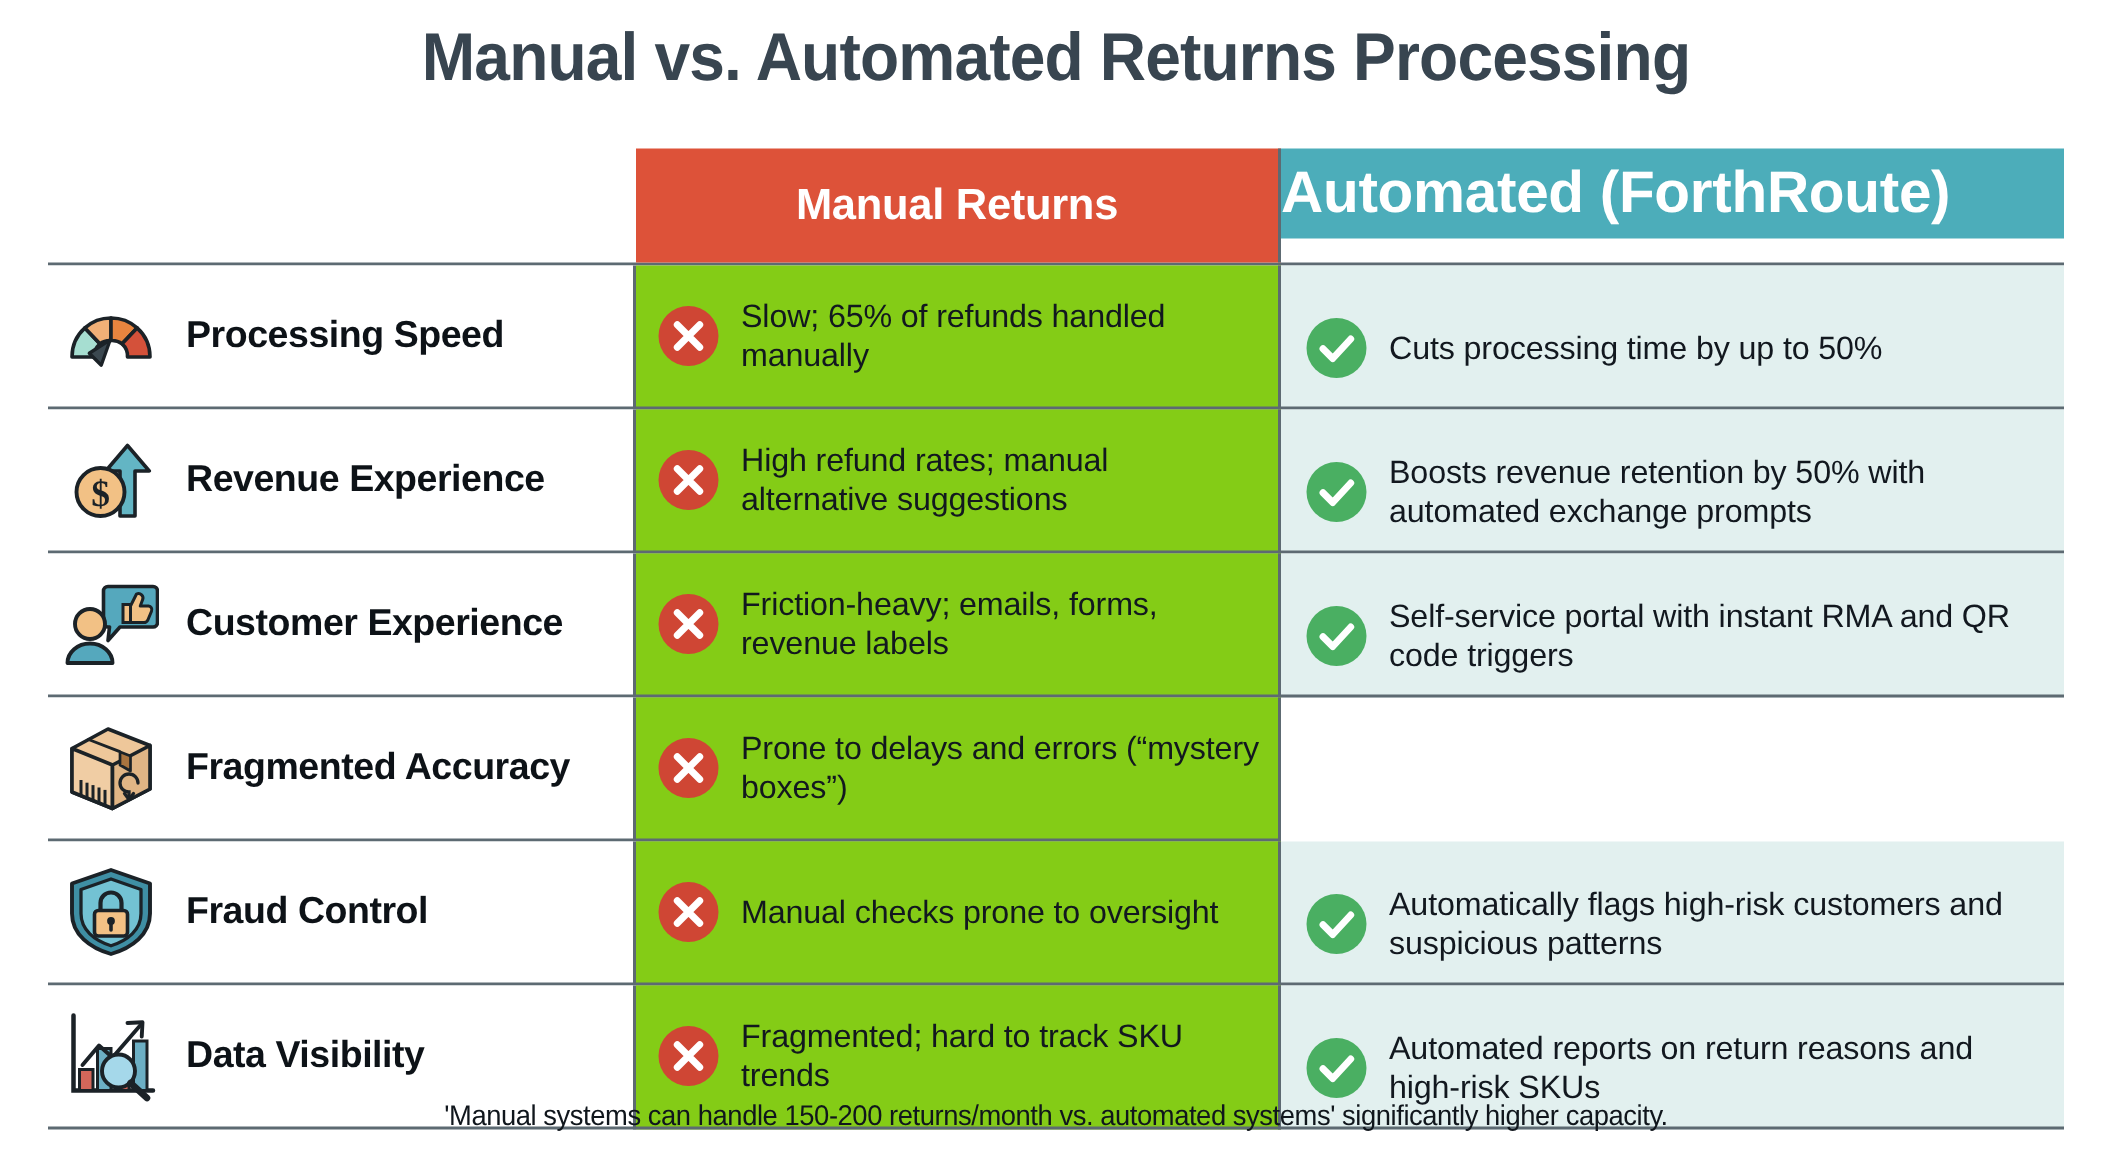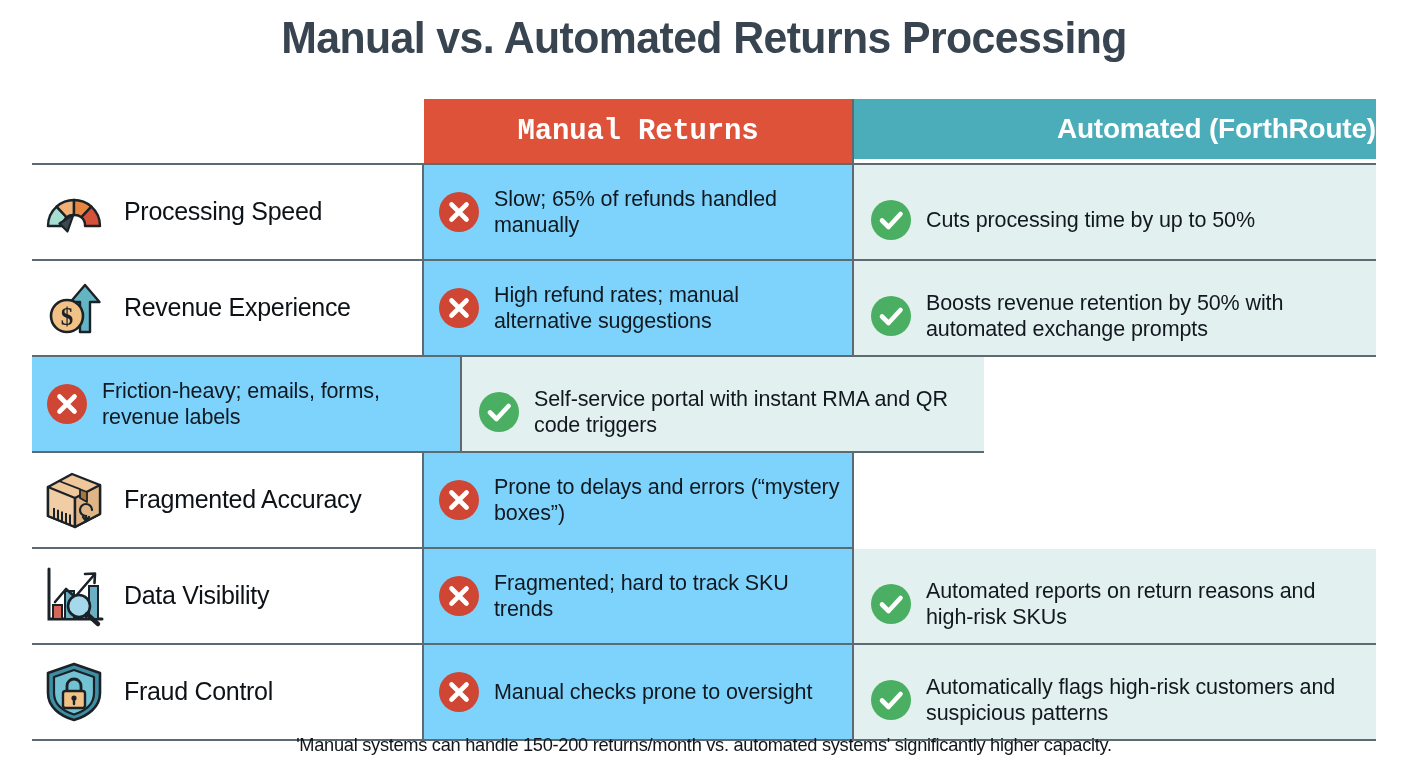--- a/index.html
+++ b/index.html
@@ -45,21 +45,21 @@
     background: #ffffff;
     border-bottom: 2px solid #5d6a72;
     border-right: 2px solid #5d6a72;
   }
   .cell-manual {
     width: 430px;
     display: flex;
     align-items: center;
     gap: 14px;
     padding: 0 12px 0 14px;
-    background: #7dd3fc;
+    background: #84cc16;
     border-bottom: 2px solid #5d6a72;
     border-right: 2px solid #5d6a72;
   }
   .cell-auto {
     width: 522px;
     display: flex;
     align-items: center;
     gap: 14px;
     padding: 16px 10px 0 16px;
     background: #e2f0ef;
@@ -67,46 +67,45 @@
   }
 
   
   .header-row .cell-feature {
     background: #ffffff;
     border-bottom: none;
     border-right: none;
     height: 60px;
   }
   .header-manual {
-    width: 430px; height: 64px;
+    width: 430px; height: 76px;
     background: #dd5239;
     color: #ffffff;
     display: flex; align-items: center; justify-content: center;
     font-size: 29px; font-weight: bold;
     letter-spacing: -0.2px;
     border-right: 2px solid #5d6a72;
     transform-origin: center;
-    font-family: Liberation Mono, monospace;
   }
   .header-auto {
     width: 522px; height: 60px;
     background: #4cadba;
     color: #ffffff;
-    display: flex; align-items: center; justify-content: flex-end;
-    font-size: 28px; font-weight: bold;
+    display: flex; align-items: center; justify-content: flex-start;
+    font-size: 39px; font-weight: bold;
     letter-spacing: -0.2px;
   }
   .header-row { border-bottom: 2px solid #5d6a72; }
 
   .body-row { height: 96px; }
   .body-row:first-of-type { height: 96px; }
 
   .feature-label {
     font-size: 25px;
-    font-weight: normal;
+    font-weight: bold;
     color: #0d1217;
     letter-spacing: -0.3px;
     line-height: 1.1;
   }
 
   .cell-text {
     font-size: 21.5px;
     line-height: 1.22;
     color: #12181f;
     letter-spacing: -0.1px;
@@ -205,20 +204,32 @@
           <svg width="42" height="42" viewBox="0 0 42 42">
             <circle cx="21" cy="21" r="20" fill="#4aaf62"></circle>
             <path d="M12 21.5 L18.5 28 L30.5 15" stroke="#ffffff" stroke-width="4.6" fill="none" stroke-linecap="round" stroke-linejoin="round"></path>
           </svg>
         </span>
         <span class="cell-text">Boosts revenue retention by 50% with automated exchange prompts</span>
       </div>
     </div>
 
     <div class="row body-row">
+      <div class="cell-feature">
+        <span class="icon-box">
+          <svg width="64" height="64" viewBox="0 0 64 64">
+            <path d="M30 7 L60 7 A3 3 0 0 1 63 10 L63 31 A3 3 0 0 1 60 34 L38 34 L30 43 L31 34 L30 34 A3 3 0 0 1 27 31 L27 10 A3 3 0 0 1 30 7 Z" fill="#55a8bd" stroke="#1b2227" stroke-width="2.4" stroke-linejoin="round"></path>
+            <path d="M40 31 L40 19 L45 19 L45 31 Z" fill="#f2c185" stroke="#1b2227" stroke-width="2"></path>
+            <path d="M45 31 L45 20 L49 12 A3 3 0 0 1 53 16 L51.5 20 L57 20 A2.5 2.5 0 0 1 59 23.5 L56.5 29.5 A3 3 0 0 1 53.5 31 Z" fill="#f2c185" stroke="#1b2227" stroke-width="2" stroke-linejoin="round"></path>
+            <circle cx="18" cy="32" r="10" fill="#f2c185" stroke="#1b2227" stroke-width="2.6"></circle>
+            <path d="M3 58 A15 13 0 0 1 33 58 Z" fill="#55a8bd" stroke="#1b2227" stroke-width="2.6" stroke-linejoin="round"></path>
+          </svg>
+        </span>
+        <span class="feature-label">Customer Experience</span>
+      </div>
       <div class="cell-manual">
         <span class="mark">
           <svg width="42" height="42" viewBox="0 0 42 42">
             <circle cx="21" cy="21" r="20" fill="#cf4634"></circle>
             <path d="M13.5 13.5 L28.5 28.5 M28.5 13.5 L13.5 28.5" stroke="#ffffff" stroke-width="4.6" stroke-linecap="round"></path>
           </svg>
         </span>
         <span class="cell-text">Friction-heavy; emails, forms, revenue labels</span>
       </div>
       <div class="cell-auto">
@@ -261,20 +272,54 @@
           </svg>
         </span>
         <span class="cell-text">Prone to delays and errors (“mystery boxes”)</span>
       </div>
     </div>
 
     <div class="row body-row">
       <div class="cell-feature">
         <span class="icon-box">
           <svg width="64" height="64" viewBox="0 0 64 64">
+            <path d="M32 4 L58 13 L58 33 C58 47 46 56 32 60 C18 56 6 47 6 33 L6 13 Z" fill="#3f8fa4" stroke="#1b2227" stroke-width="2.6" stroke-linejoin="round"></path>
+            <path d="M32 10 L52 17 L52 33 C52 44 43 51 32 54.5 C21 51 12 44 12 33 L12 17 Z" fill="#73c2d3" stroke="#1b2227" stroke-width="2.2" stroke-linejoin="round"></path>
+            <path d="M25 31 L25 26 A7 7 0 0 1 39 26 L39 31" fill="none" stroke="#1b2227" stroke-width="2.8"></path>
+            <rect x="21" y="31" width="22" height="17" rx="2.5" fill="#f2c185" stroke="#1b2227" stroke-width="2.4"></rect>
+            <circle cx="32" cy="38" r="2.6" fill="#1b2227"></circle>
+            <path d="M32 39.5 L32 44" stroke="#1b2227" stroke-width="2.4" stroke-linecap="round"></path>
+          </svg>
+        </span>
+        <span class="feature-label">Fraud Control</span>
+      </div>
+      <div class="cell-manual">
+        <span class="mark">
+          <svg width="42" height="42" viewBox="0 0 42 42">
+            <circle cx="21" cy="21" r="20" fill="#cf4634"></circle>
+            <path d="M13.5 13.5 L28.5 28.5 M28.5 13.5 L13.5 28.5" stroke="#ffffff" stroke-width="4.6" stroke-linecap="round"></path>
+          </svg>
+        </span>
+        <span class="cell-text">Manual checks prone to oversight</span>
+      </div>
+      <div class="cell-auto">
+        <span class="mark">
+          <svg width="42" height="42" viewBox="0 0 42 42">
+            <circle cx="21" cy="21" r="20" fill="#4aaf62"></circle>
+            <path d="M12 21.5 L18.5 28 L30.5 15" stroke="#ffffff" stroke-width="4.6" fill="none" stroke-linecap="round" stroke-linejoin="round"></path>
+          </svg>
+        </span>
+        <span class="cell-text">Automatically flags high-risk customers and suspicious patterns</span>
+      </div>
+    </div>
+
+    <div class="row body-row">
+      <div class="cell-feature">
+        <span class="icon-box">
+          <svg width="64" height="64" viewBox="0 0 64 64">
             <path d="M7 5 L7 55 L60 55" fill="none" stroke="#1b2227" stroke-width="3" stroke-linecap="round"></path>
             <rect x="11" y="41" width="9" height="14" fill="#d4675a" stroke="#1b2227" stroke-width="2"></rect>
             <rect x="23" y="27" width="9" height="28" fill="#6cafc4" stroke="#1b2227" stroke-width="2"></rect>
             <rect x="35" y="35" width="9" height="20" fill="#d4675a" stroke="#1b2227" stroke-width="2"></rect>
             <rect x="47" y="22" width="9" height="33" fill="#6cafc4" stroke="#1b2227" stroke-width="2"></rect>
             <path d="M13 38 L24 25 L33 33 L52 11" fill="none" stroke="#1b2227" stroke-width="2.6" stroke-linejoin="round" stroke-linecap="round"></path>
             <path d="M43 10 L53 9.5 L52.5 19" fill="none" stroke="#1b2227" stroke-width="2.6" stroke-linejoin="round" stroke-linecap="round"></path>
             <circle cx="37" cy="42" r="11" fill="#a5d8ea" stroke="#1b2227" stroke-width="2.6"></circle>
             <path d="M45 50 L56 60" stroke="#1b2227" stroke-width="4.4" stroke-linecap="round"></path>
           </svg>
@@ -294,51 +339,17 @@
         <span class="mark">
           <svg width="42" height="42" viewBox="0 0 42 42">
             <circle cx="21" cy="21" r="20" fill="#4aaf62"></circle>
             <path d="M12 21.5 L18.5 28 L30.5 15" stroke="#ffffff" stroke-width="4.6" fill="none" stroke-linecap="round" stroke-linejoin="round"></path>
           </svg>
         </span>
         <span class="cell-text">Automated reports on return reasons and high-risk SKUs</span>
       </div>
     </div>
 
-    <div class="row body-row">
-      <div class="cell-feature">
-        <span class="icon-box">
-          <svg width="64" height="64" viewBox="0 0 64 64">
-            <path d="M32 4 L58 13 L58 33 C58 47 46 56 32 60 C18 56 6 47 6 33 L6 13 Z" fill="#3f8fa4" stroke="#1b2227" stroke-width="2.6" stroke-linejoin="round"></path>
-            <path d="M32 10 L52 17 L52 33 C52 44 43 51 32 54.5 C21 51 12 44 12 33 L12 17 Z" fill="#73c2d3" stroke="#1b2227" stroke-width="2.2" stroke-linejoin="round"></path>
-            <path d="M25 31 L25 26 A7 7 0 0 1 39 26 L39 31" fill="none" stroke="#1b2227" stroke-width="2.8"></path>
-            <rect x="21" y="31" width="22" height="17" rx="2.5" fill="#f2c185" stroke="#1b2227" stroke-width="2.4"></rect>
-            <circle cx="32" cy="38" r="2.6" fill="#1b2227"></circle>
-            <path d="M32 39.5 L32 44" stroke="#1b2227" stroke-width="2.4" stroke-linecap="round"></path>
-          </svg>
-        </span>
-        <span class="feature-label">Fraud Control</span>
-      </div>
-      <div class="cell-manual">
-        <span class="mark">
-          <svg width="42" height="42" viewBox="0 0 42 42">
-            <circle cx="21" cy="21" r="20" fill="#cf4634"></circle>
-            <path d="M13.5 13.5 L28.5 28.5 M28.5 13.5 L13.5 28.5" stroke="#ffffff" stroke-width="4.6" stroke-linecap="round"></path>
-          </svg>
-        </span>
-        <span class="cell-text">Manual checks prone to oversight</span>
-      </div>
-      <div class="cell-auto">
-        <span class="mark">
-          <svg width="42" height="42" viewBox="0 0 42 42">
-            <circle cx="21" cy="21" r="20" fill="#4aaf62"></circle>
-            <path d="M12 21.5 L18.5 28 L30.5 15" stroke="#ffffff" stroke-width="4.6" fill="none" stroke-linecap="round" stroke-linejoin="round"></path>
-          </svg>
-        </span>
-        <span class="cell-text">Automatically flags high-risk customers and suspicious patterns</span>
-      </div>
-    </div>
-
   </div>
 
   <div class="footnote">'Manual systems can handle 150-200 returns/month vs. automated systems' significantly higher capacity.</div>
 
 </div>
 
 </body></html>

